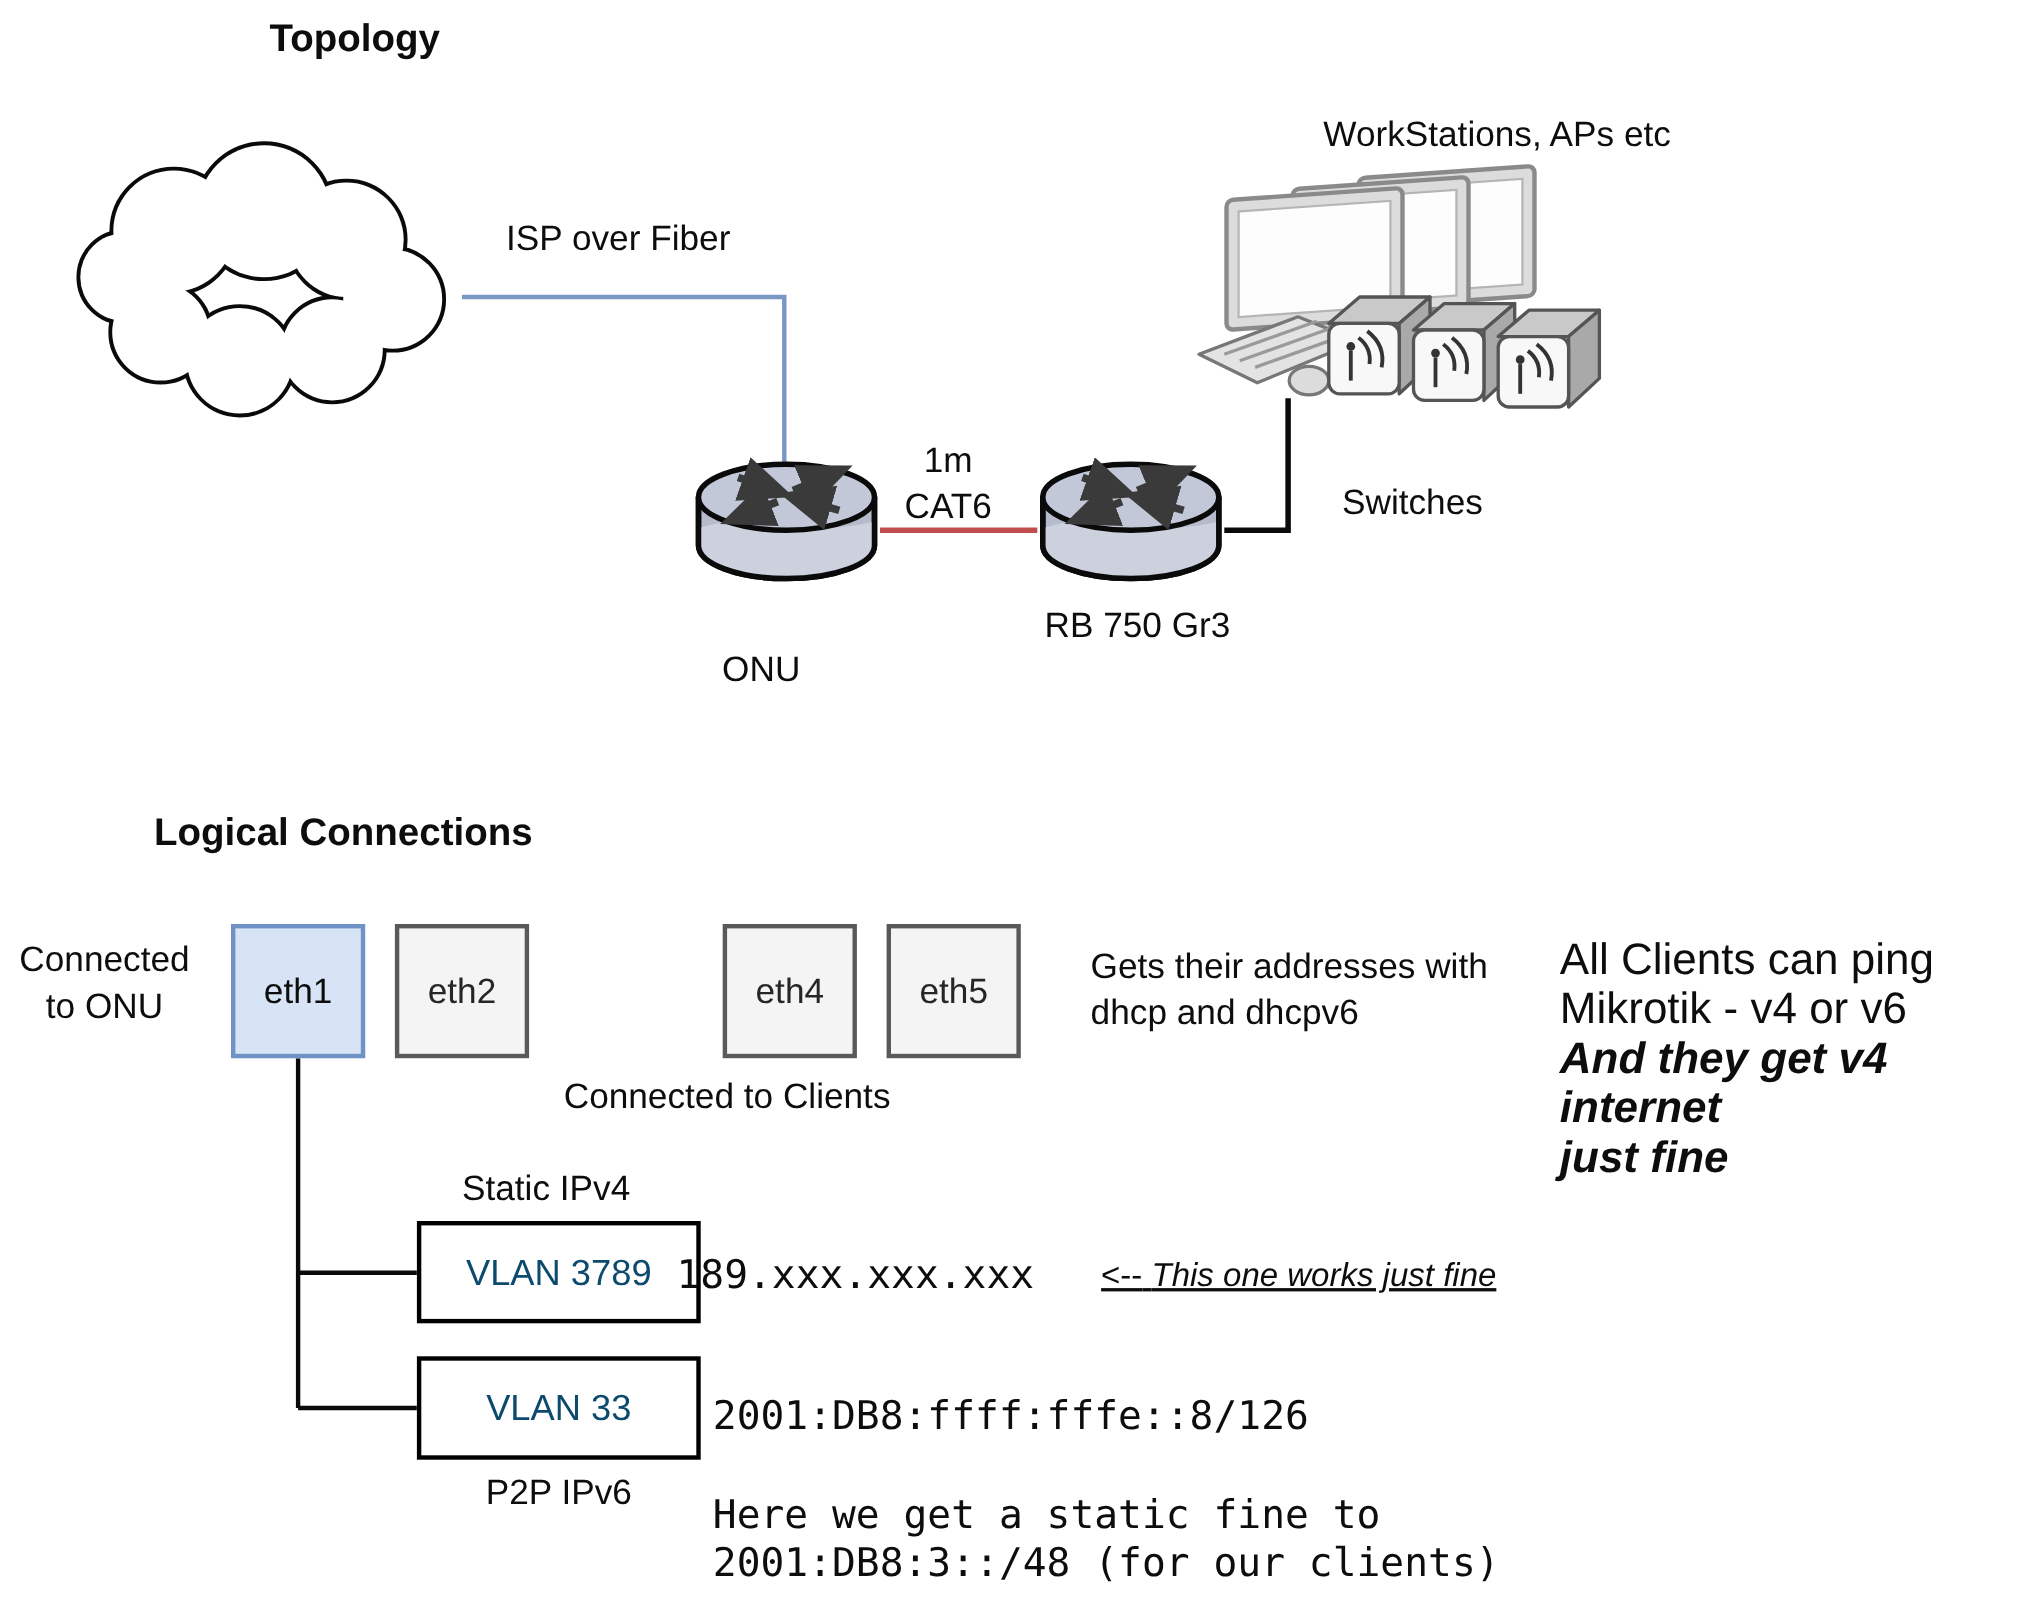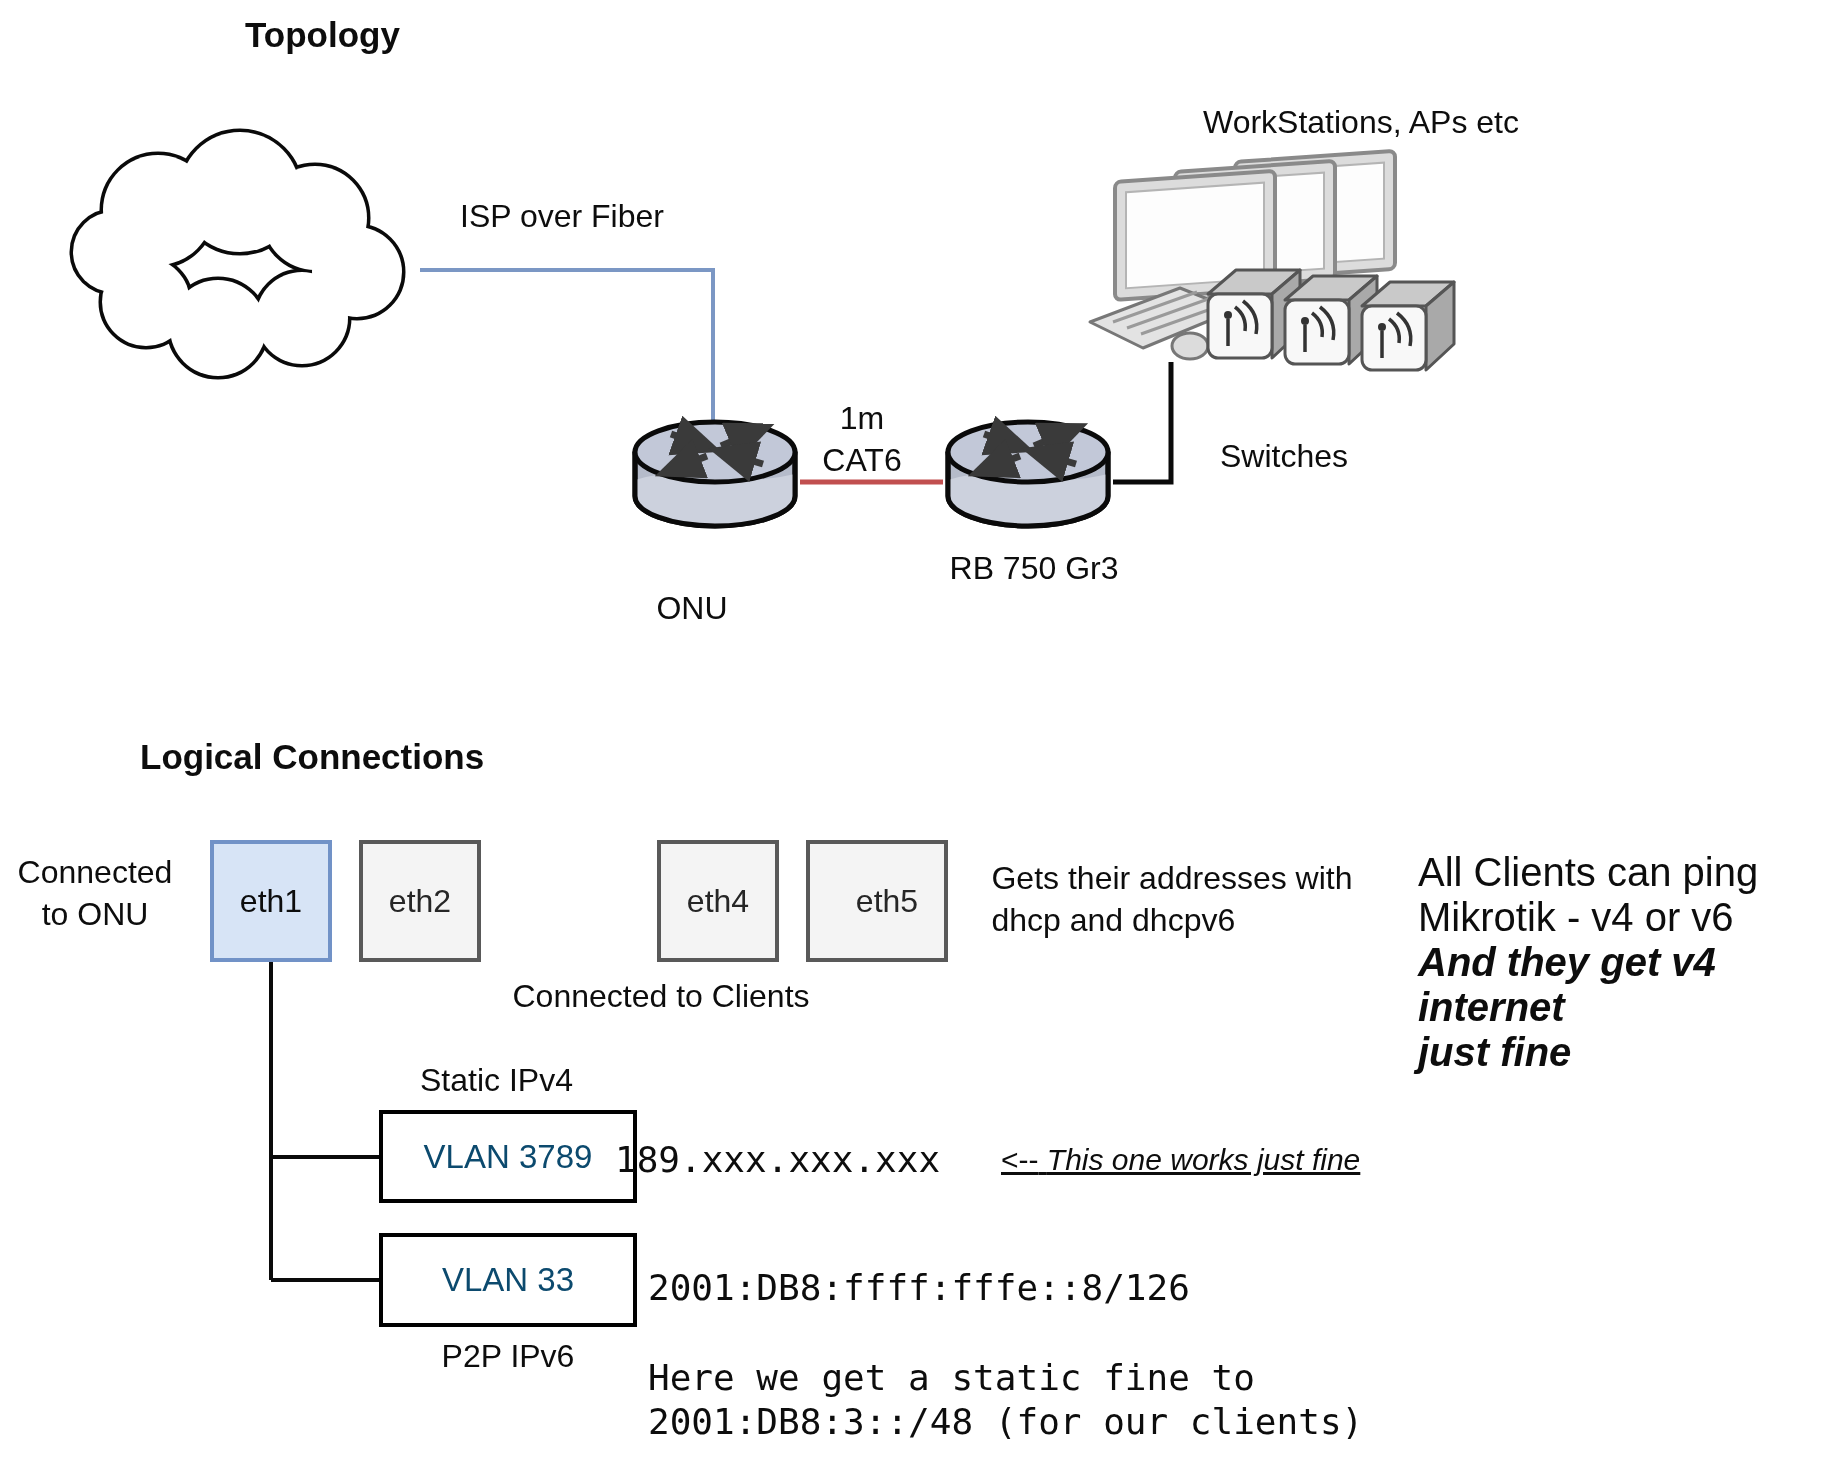--- a/index.html
+++ b/index.html
@@ -179,21 +179,21 @@
 
   <div class="port highlight" style="left:210px;">
     <span>eth1</span>
   </div>
   <div class="port" style="left:359px;">
     <span>eth2</span>
   </div>
   <div class="port" style="left:657px;">
     <span>eth4</span>
   </div>
-  <div class="port" style="left:806px;padding-left:20px;">
+  <div class="port" style="left:806px;">
     <span>eth5</span>
   </div>
 
   <div class="lbl center" style="left:661px;top:976px;">Connected to Clients</div>
 
   <div class="lbl center" style="left:1172px;top:858px;text-align:left;">
     <div>Gets their addresses with</div>
     <div>dhcp and dhcpv6</div>
   </div>
 

